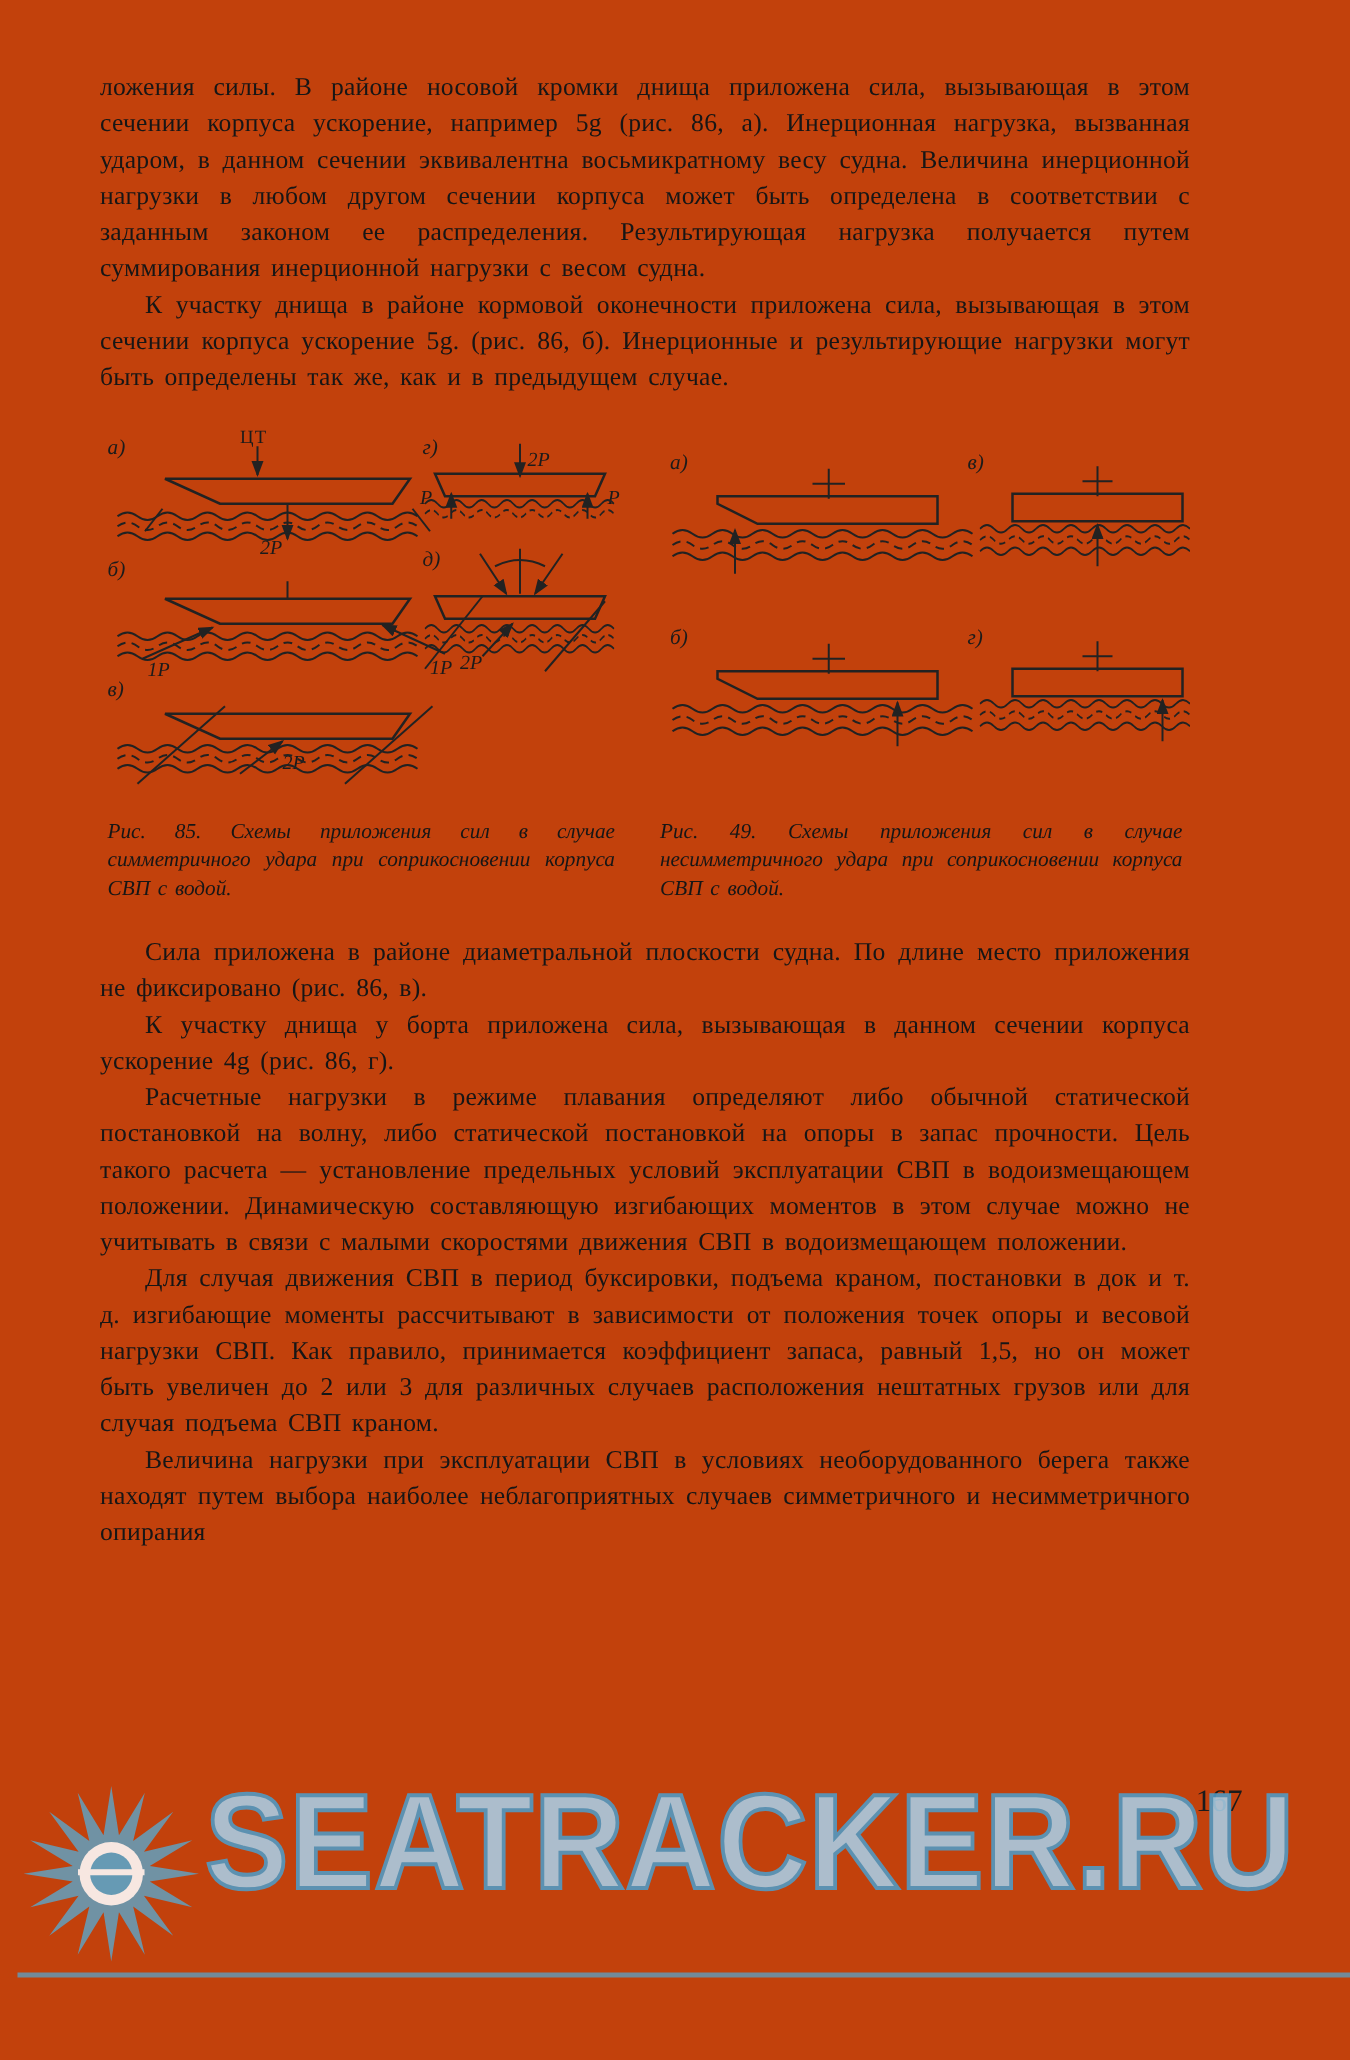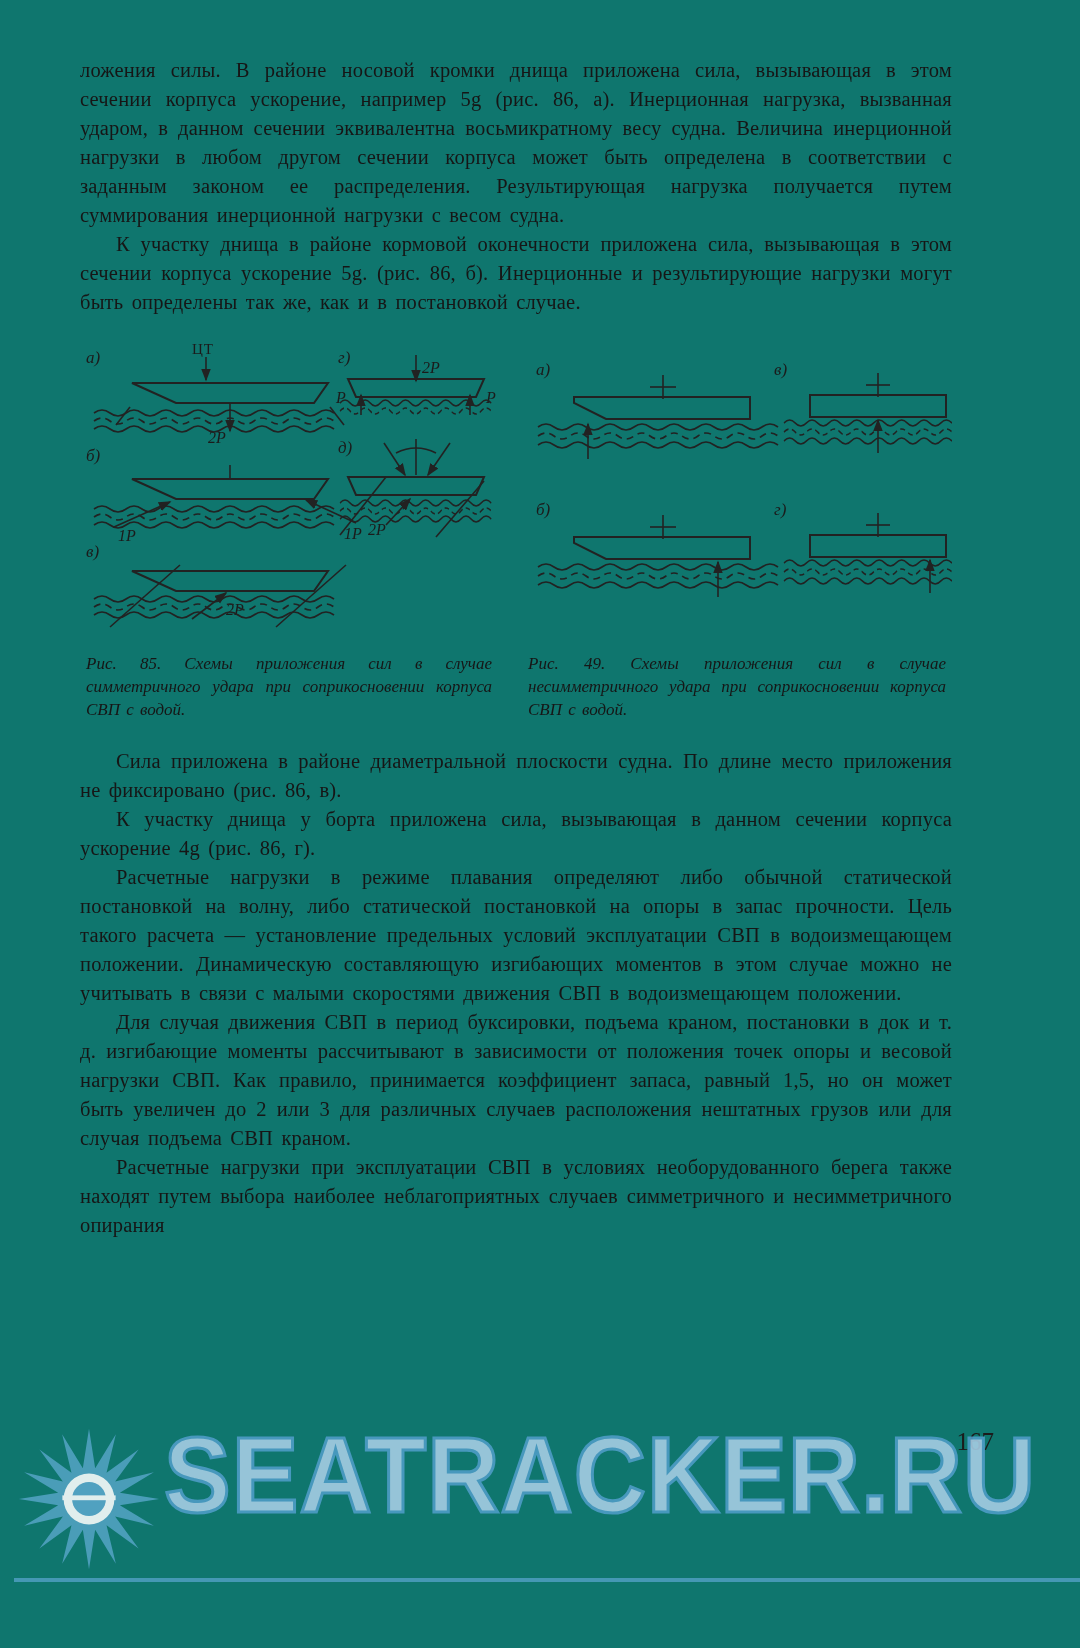--- a/index.html
+++ b/index.html
@@ -1,21 +1,21 @@
 <!DOCTYPE html>
 <html><head>
 <meta charset="utf-8">
 <style>
   html,body{margin:0;padding:0;}
   body{background:#e8e8e8;}
   .page{
     position:relative;
     width:1080px;height:1648px;
     margin:0 auto;
-    background:#0f766e;
+    background:#c2410c;
     overflow:hidden;
     font-family:"Liberation Serif", serif;
     color:#161616;
   }
   .content{
     position:absolute;
     left:80px;top:56px;
     width:872px;
   }
   .textblock p{
@@ -85,21 +85,21 @@
   }
 </style>
 </head>
 <body>
 
 <div class="page">
   <div class="content">
 
     <div class="textblock top">
       <p>ложения силы. В районе носовой кромки днища приложена сила, вызывающая в этом сечении корпуса ускорение, например 5g (рис. 86, а). Инерционная нагрузка, вызванная ударом, в данном сечении эквивалентна восьмикратному весу судна. Величина инерционной нагрузки в любом другом сечении корпуса может быть определена в соответствии с заданным законом ее распределения. Результирующая нагрузка получается путем суммирования инерционной нагрузки с весом судна.</p>
-      <p class="p-ind">К участку днища в районе кормовой оконечности приложена сила, вызывающая в этом сечении корпуса ускорение 5g. (рис. 86, б). Инерционные и результирующие нагрузки могут быть определены так же, как и в постановкой случае.</p>
+      <p class="p-ind">К участку днища в районе кормовой оконечности приложена сила, вызывающая в этом сечении корпуса ускорение 5g. (рис. 86, б). Инерционные и результирующие нагрузки могут быть определены так же, как и в предыдущем случае.</p>
     </div>
 
     <div class="figures">
 
       <figure class="fig85">
         <svg width="418" height="295" viewBox="0 0 418 295">
           <defs>
             <marker id="ah85" markerWidth="9" markerHeight="8" refX="7" refY="3" orient="auto">
               <path d="M0,0 L8,3 L0,6 Z" fill="#222"></path>
             </marker>
@@ -251,21 +251,21 @@
         <figcaption>Рис. 49. Схемы приложения сил в случае несимметричного удара при соприкосновении корпуса СВП с водой.</figcaption>
       </figure>
 
     </div>
 
     <div class="textblock bottom">
       <p class="p-ind">Сила приложена в районе диаметральной плоскости судна. По длине место приложения не фиксировано (рис. 86, в).</p>
       <p class="p-ind">К участку днища у борта приложена сила, вызывающая в данном сечении корпуса ускорение 4g (рис. 86, г).</p>
       <p class="p-ind">Расчетные нагрузки в режиме плавания определяют либо обычной статической постановкой на волну, либо статической постановкой на опоры в запас прочности. Цель такого расчета — установление предельных условий эксплуатации СВП в водоизмещающем положении. Динамическую составляющую изгибающих моментов в этом случае можно не учитывать в связи с малыми скоростями движения СВП в водоизмещающем положении.</p>
       <p class="p-ind">Для случая движения СВП в период буксировки, подъема краном, постановки в док и т. д. изгибающие моменты рассчитывают в зависимости от положения точек опоры и весовой нагрузки СВП. Как правило, принимается коэффициент запаса, равный 1,5, но он может быть увеличен до 2 или 3 для различных случаев расположения нештатных грузов или для случая подъема СВП краном.</p>
-      <p class="p-ind">Расчетные нагрузки при эксплуатации СВП в условиях необорудованного берега также находят путем выбора наиболее неблагоприятных случаев симметричного и несимметричного опирания</p>
+      <p class="p-ind">Величина нагрузки при эксплуатации СВП в условиях необорудованного берега также находят путем выбора наиболее неблагоприятных случаев симметричного и несимметричного опирания</p>
     </div>
 
   </div>
 
   <div class="page-number">167</div>
 
   <div class="watermark">
     <svg width="150" height="150" viewBox="0 0 124 124">
       <polygon points="120,62 87.5,67.1 115.6,84.2 83.6,76.5 103,103 76.5,83.6 84.2,115.6 67.1,87.5 62,120 56.9,87.5 39.8,115.6 47.5,83.6 21,103 40.4,76.5 8.4,84.2 36.5,67.1 4,62 36.5,56.9 8.4,39.8 40.4,47.5 21,21 47.5,40.4 39.8,8.4 56.9,36.5 62,4 67.1,36.5 84.2,8.4 76.5,40.4 103,21 83.6,47.5 115.6,39.8 87.5,56.9" fill="#5aa7cc" opacity="0.9"></polygon>
       <circle cx="62" cy="62" r="21" fill="#ffffff"></circle>

